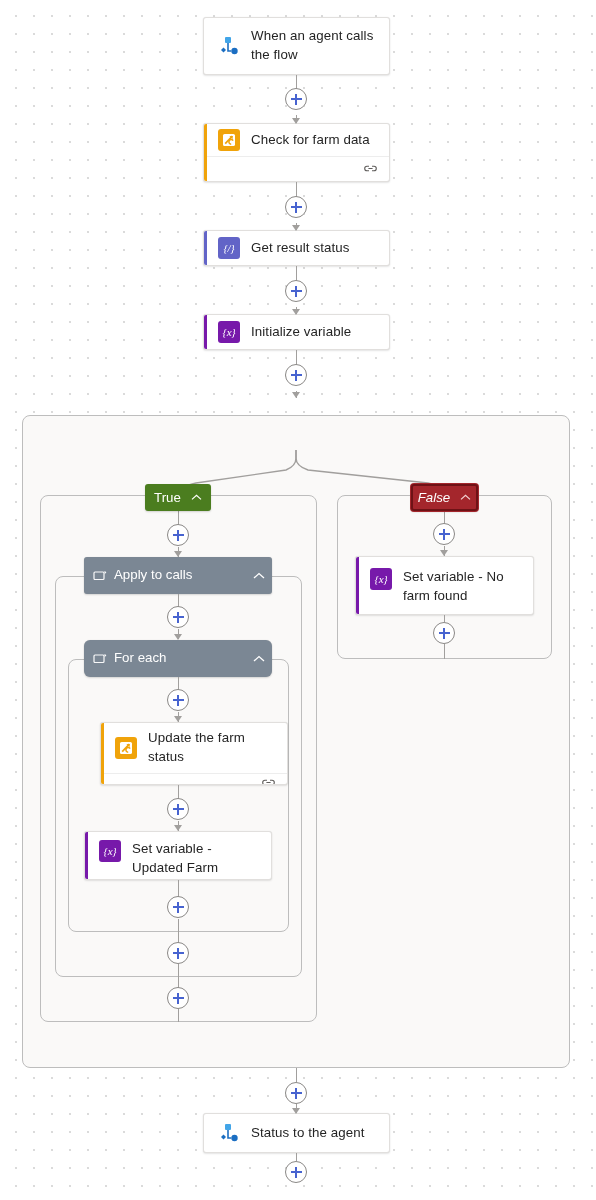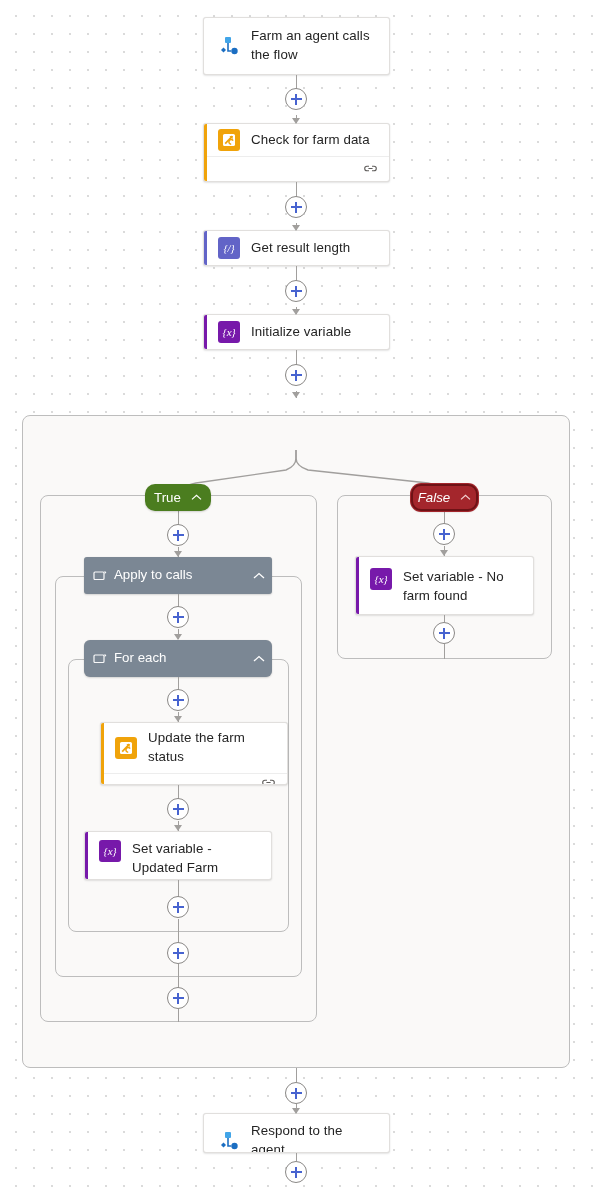--- a/index.html
+++ b/index.html
@@ -107,21 +107,21 @@
   .scope-head .sh-chev {
     width: 26px; display:flex; align-items:center; justify-content:center;
     flex: 0 0 auto;
   }
   .head-dark   { background: #3b3a39; }
   .head-slate  { background: #7b8794; }
 
   
   .pill {
     position: absolute;
-    border-radius: 10px;
+    border-radius: 3px;
     display: flex; align-items: center; justify-content: center;
     gap: 10px;
     color: #ffffff;
     font-size: 13.3px;
     box-shadow: 0 1px 2px rgba(0,0,0,.16);
     z-index: 4;
     text-align: right;
   }
   .pill-true  { background: #4b7d1f; }
   .pill-false { background: #a4262c; border: 2px solid #6e1216; box-shadow: 0 0 0 1px #a4262c, 0 1px 2px rgba(0,0,0,.2); font-style: italic; }
@@ -243,21 +243,21 @@
   <div class="card" style="left:203px; top:17px; width:187px; height:58px;">
     <div class="card-row">
       <span class="trigger-ico">
         <svg width="22" height="22" viewBox="0 0 22 22">
           <rect x="7" y="2" width="6" height="6" rx="1" fill="#42a5e8"></rect>
           <circle cx="16.5" cy="16" r="3.2" fill="#1b6ec2"></circle>
           <path d="M10 8 L10 16 L13.3 16" stroke="#1b6ec2" stroke-width="1.6" fill="none"></path>
           <path d="M5.5 12.6 L8 15.1 L5.5 17.6 L3 15.1 Z" fill="#1b6ec2"></path>
         </svg>
       </span>
-      <span class="card-title">Farm an agent calls the flow</span>
+      <span class="card-title">When an agent calls the flow</span>
     </div>
   </div>
 
   <div class="card" style="left:203px; top:123px; width:187px; height:59px;">
     <div class="accent" style="background:#f0a30a;"></div>
     <div class="card-row" style="padding-top:5px; padding-bottom:5px;">
       <span class="ico ico-orange">
         <svg width="14" height="14" viewBox="0 0 14 14">
           <rect x="1" y="1" width="12" height="12" rx="1.6" fill="#ffffff"></rect>
           <path d="M3.2 10.6 L10.4 3.2" stroke="#f0a30a" stroke-width="1.7"></path>
@@ -277,21 +277,21 @@
       </span>
     </div>
   </div>
 
   <div class="card" style="left:203px; top:230px; width:187px; height:36px;">
     <div class="accent" style="background:#6264c7;"></div>
     <div class="card-row" style="padding-top:6px; padding-bottom:6px;">
       <span class="ico ico-indigo">
         <span class="ico-text">{/}</span>
       </span>
-      <span class="card-title">Get result length</span>
+      <span class="card-title">Get result status</span>
     </div>
   </div>
 
   <div class="card" style="left:203px; top:314px; width:187px; height:36px;">
     <div class="accent" style="background:#7719aa;"></div>
     <div class="card-row" style="padding-top:6px; padding-bottom:6px;">
       <span class="ico ico-purple">
         <span class="ico-text">{x}</span>
       </span>
       <span class="card-title">Initialize variable</span>
@@ -394,21 +394,21 @@
   <div class="card" style="left:203px; top:1113px; width:187px; height:40px;">
     <div class="card-row" style="padding-top:8px; padding-bottom:8px;">
       <span class="trigger-ico">
         <svg width="22" height="22" viewBox="0 0 22 22">
           <rect x="7" y="2" width="6" height="6" rx="1" fill="#42a5e8"></rect>
           <circle cx="16.5" cy="16" r="3.2" fill="#1b6ec2"></circle>
           <path d="M10 8 L10 16 L13.3 16" stroke="#1b6ec2" stroke-width="1.6" fill="none"></path>
           <path d="M5.5 12.6 L8 15.1 L5.5 17.6 L3 15.1 Z" fill="#1b6ec2"></path>
         </svg>
       </span>
-      <span class="card-title">Respond to the agent</span>
+      <span class="card-title">Status to the agent</span>
     </div>
   </div>
 
   <div class="plus" style="left:285px; top:88px;"></div>
   <div class="plus" style="left:285px; top:196px;"></div>
   <div class="plus" style="left:285px; top:280px;"></div>
   <div class="plus" style="left:285px; top:364px;"></div>
 
   <div class="plus" style="left:167px; top:524px;"></div>
   <div class="plus" style="left:167px; top:606px;"></div>

